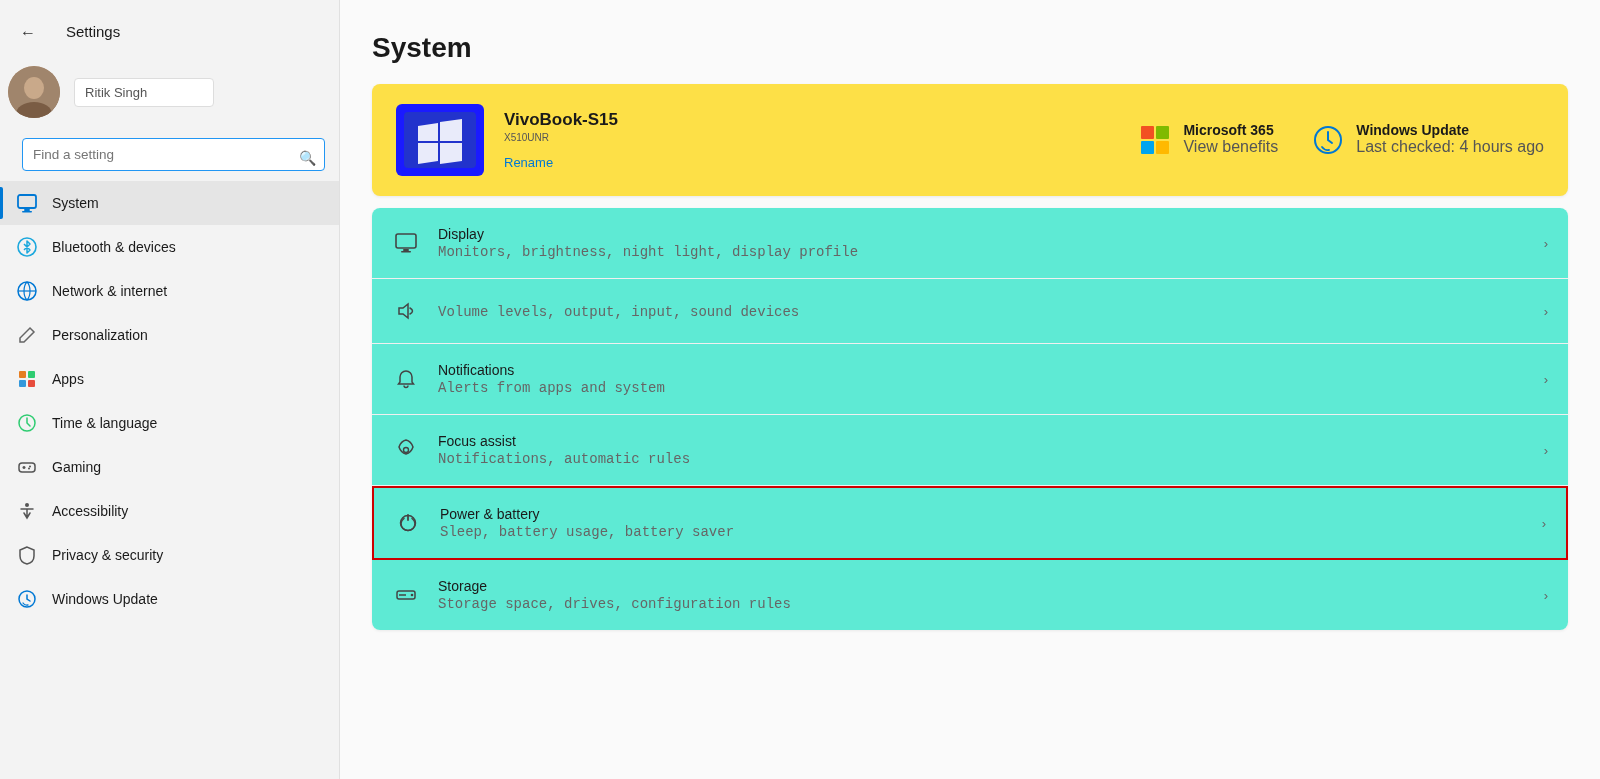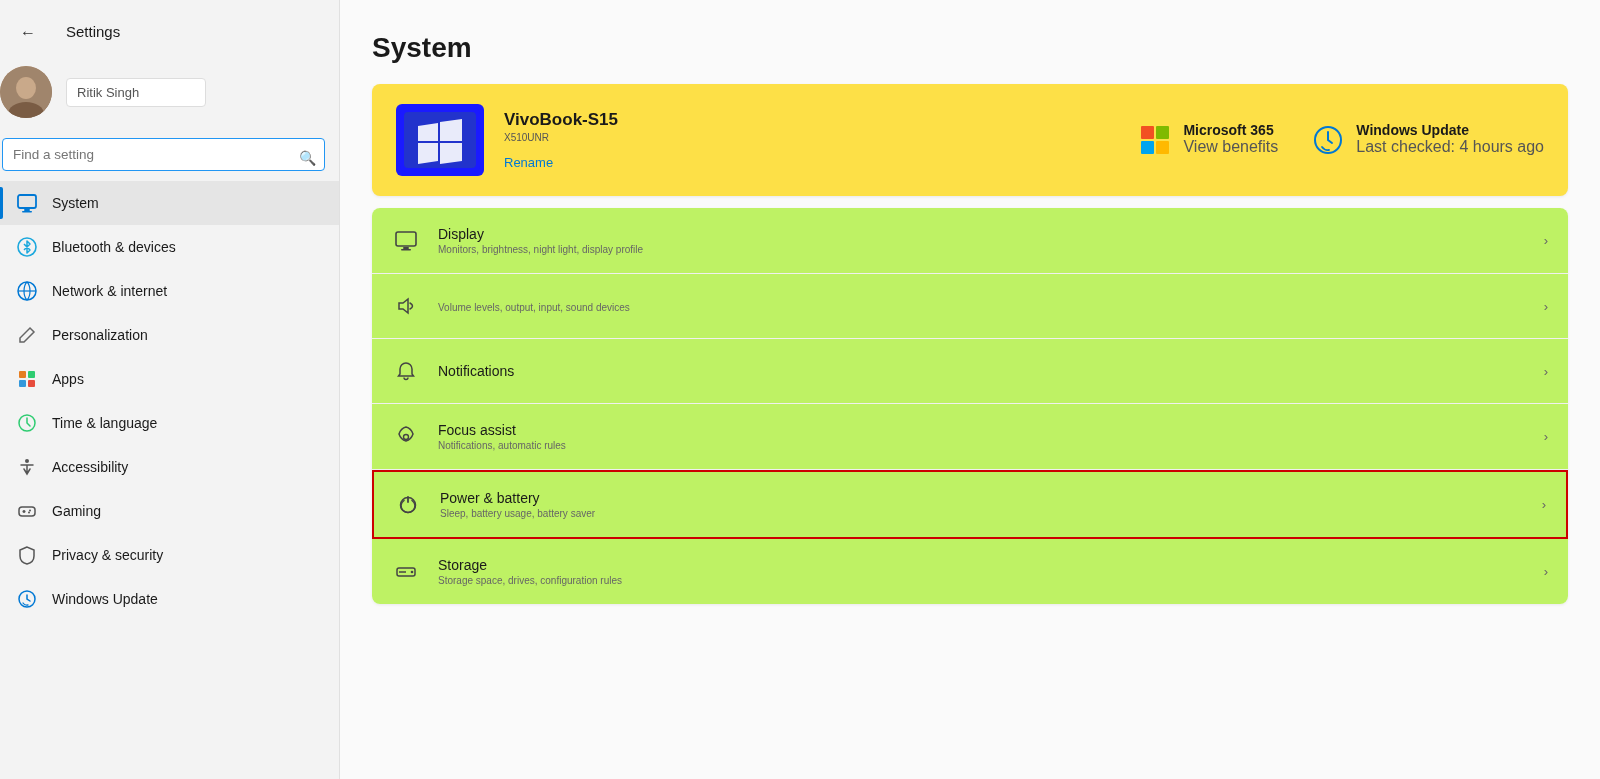--- a/index.html
+++ b/index.html
@@ -44,21 +44,21 @@
     .sidebar-title {
       font-size: 15px;
       font-weight: 400;
       color: #1a1a1a;
       margin-left: 16px;
     }
 
     .user-section {
       display: flex;
       align-items: center;
-      padding: 10px 16px 16px 0;
+      padding: 10px 16px 16px 8px;
       gap: 14px;
     }
 
     .avatar {
       width: 52px;
       height: 52px;
       border-radius: 50%;
       background: #a0856c;
       overflow: hidden;
       flex-shrink: 0;
@@ -79,21 +79,21 @@
       background: #fff;
       border-radius: 4px;
       padding: 6px 32px 6px 10px;
       font-size: 13px;
       color: #555;
       border: 1px solid #ddd;
       min-width: 140px;
     }
 
     .search-box-wrap {
-      padding: 4px 14px 10px 2px;
+      padding: 4px 14px 10px 22px;
       position: relative;
     }
 
     .search-box {
       width: 100%;
       border: 1.5px solid #2196f3;
       border-radius: 4px;
       padding: 8px 36px 8px 10px;
       font-size: 13.5px;
       background: #fff;
@@ -254,21 +254,21 @@
       overflow: hidden;
       box-shadow: 0 1px 3px rgba(0,0,0,0.07);
     }
 
     .settings-item {
       display: flex;
       align-items: center;
       padding: 18px 20px;
       border-bottom: 1px solid #f0f0f0;
       cursor: pointer;
-      background: #bef264;
+      background: #5eead4;
       gap: 18px;
       text-decoration: none;
     }
 
     .settings-item:last-child {
       border-bottom: none;
     }
 
     .settings-item.highlighted {
       border: 2.5px solid #cc0000;
@@ -291,23 +291,24 @@
       flex: 1;
     }
 
     .settings-label {
       font-size: 14px;
       font-weight: 500;
       color: #1a1a1a;
     }
 
     .settings-desc {
-      font-size: 10px;
+      font-size: 14px;
       color: #666;
       margin-top: 2px;
+      font-family: Liberation Mono, monospace;
     }
 
     .chevron {
       color: #666;
       font-size: 13px;
     }
   </style>
 </head>
 <body>
 
@@ -398,38 +399,38 @@
           <circle cx="10" cy="10" r="8" stroke="#2ecc71" stroke-width="1.5" fill="none"></circle>
           <path d="M10 5v5l3 3" stroke="#2ecc71" stroke-width="1.5" stroke-linecap="round"></path>
         </svg>
       </span>
       <span>Time &amp; language</span>
     </div>
 
     <div class="nav-item">
       <span class="nav-icon">
         <svg width="20" height="20" viewBox="0 0 20 20" fill="none">
-          <circle cx="10" cy="4" r="2" fill="#555"></circle>
-          <path d="M4 8h12M10 8v9M7 12l3 5 3-5" stroke="#555" stroke-width="1.5" stroke-linecap="round"></path>
-        </svg>
-      </span>
-      <span>Accessibility</span>
-    </div>
-
-    <div class="nav-item">
-      <span class="nav-icon">
-        <svg width="20" height="20" viewBox="0 0 20 20" fill="none">
           <rect x="2" y="6" width="16" height="9" rx="3" stroke="#555" stroke-width="1.5" fill="none"></rect>
           <line x1="7" y1="9" x2="7" y2="12" stroke="#555" stroke-width="1.5"></line>
           <line x1="5.5" y1="10.5" x2="8.5" y2="10.5" stroke="#555" stroke-width="1.5"></line>
           <circle cx="13" cy="9.5" r="1" fill="#555"></circle>
           <circle cx="12" cy="11.5" r="1" fill="#555"></circle>
         </svg>
       </span>
       <span>Gaming</span>
+    </div>
+
+    <div class="nav-item">
+      <span class="nav-icon">
+        <svg width="20" height="20" viewBox="0 0 20 20" fill="none">
+          <circle cx="10" cy="4" r="2" fill="#555"></circle>
+          <path d="M4 8h12M10 8v9M7 12l3 5 3-5" stroke="#555" stroke-width="1.5" stroke-linecap="round"></path>
+        </svg>
+      </span>
+      <span>Accessibility</span>
     </div>
 
     <div class="nav-item">
       <span class="nav-icon">
         <svg width="20" height="20" viewBox="0 0 20 20" fill="none">
           <path d="M10 2L3 5v6c0 4 3 7 7 8 4-1 7-4 7-8V5L10 2z" stroke="#555" stroke-width="1.5" fill="none"></path>
         </svg>
       </span>
       <span>Privacy &amp; security</span>
     </div>
@@ -532,20 +533,21 @@
 
     <div class="settings-item">
       <span class="settings-icon">
         <svg width="22" height="22" viewBox="0 0 22 22" fill="none">
           <path d="M11 3c-3.3 0-6 2.7-6 6v5l-1.5 2H18.5L17 14V9c0-3.3-2.7-6-6-6z" stroke="#444" stroke-width="1.5" fill="none"></path>
           <path d="M9 17.5c0 1.1 0.9 2 2 2s2-0.9 2-2" stroke="#444" stroke-width="1.4" fill="none"></path>
         </svg>
       </span>
       <div class="settings-text">
         <div class="settings-label">Notifications</div>
+        <div class="settings-desc">Alerts from apps and system</div>
       </div>
       <span class="chevron">›</span>
     </div>
 
     <div class="settings-item">
       <span class="settings-icon">
         <svg width="22" height="22" viewBox="0 0 22 22" fill="none">
           <path d="M18 8c-1 3-3 6-7 7-4-1-6-4-7-7 1-3 3-6 7-7 4 1 6 4 7 7z" stroke="#444" stroke-width="1.5" fill="none"></path>
           <circle cx="11" cy="11" r="2.5" stroke="#444" stroke-width="1.4" fill="none"></circle>
         </svg>

